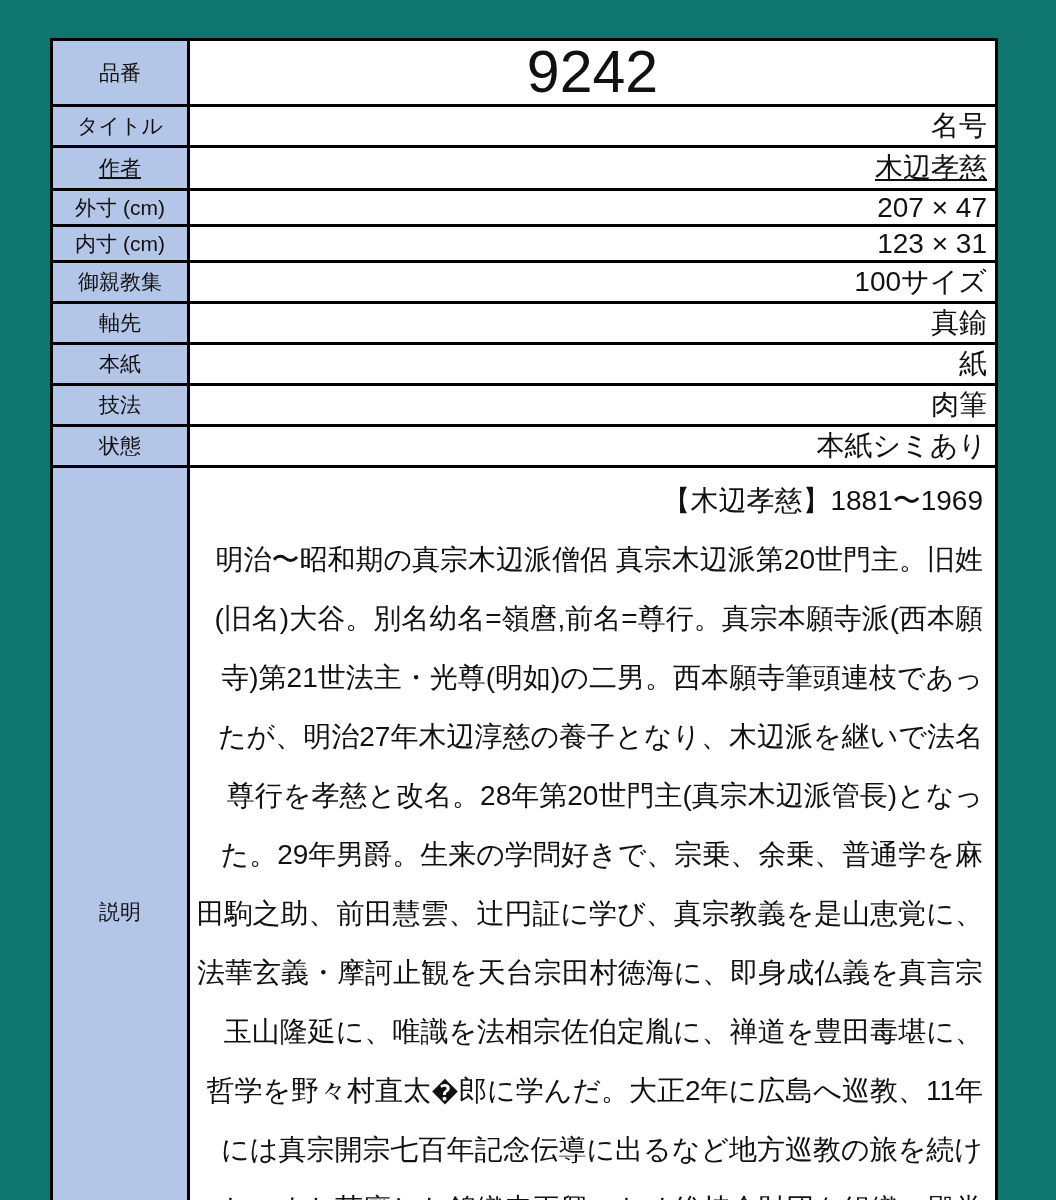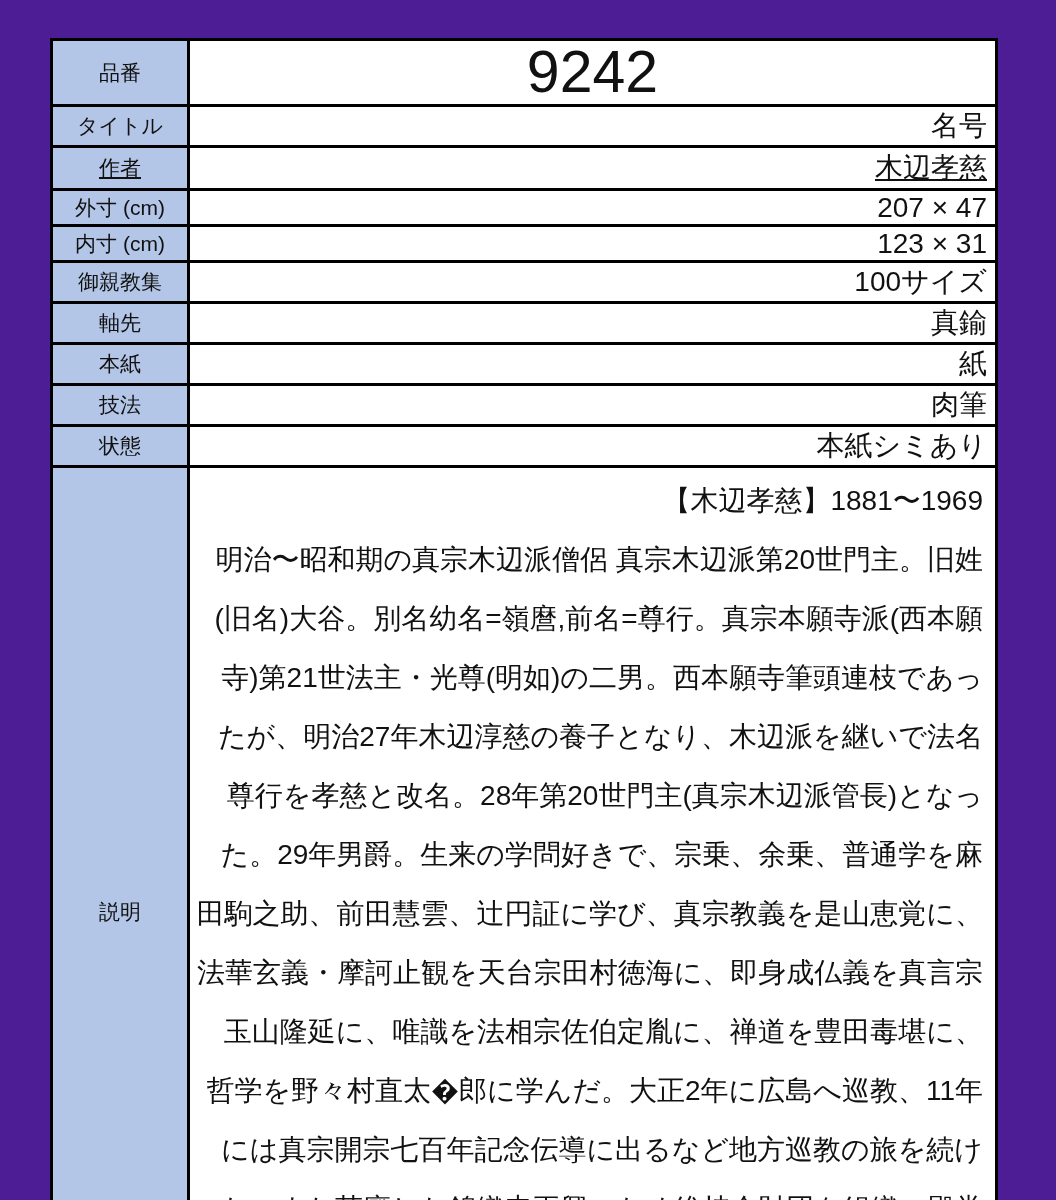--- a/index.html
+++ b/index.html
@@ -3,21 +3,21 @@
 <meta charset="utf-8">
 <style>
   html,body{margin:0;padding:0;}
   body{
     width:1056px;height:1200px;
     background:#ffffff;
     font-family:"Liberation Sans",sans-serif;
     color:#111111;
     position:relative;
   }
-  .page{position:absolute;inset:0;background:#4c1d95;}
+  .page{position:absolute;inset:0;background:#0f766e;}
   table.spec{
     position:absolute;left:50px;top:38px;
     width:948px;
     border-collapse:collapse;
     table-layout:fixed;
   }
   col.c-label{width:137px;}
   th,td{
     border:3px solid #000000;
     overflow:hidden;

